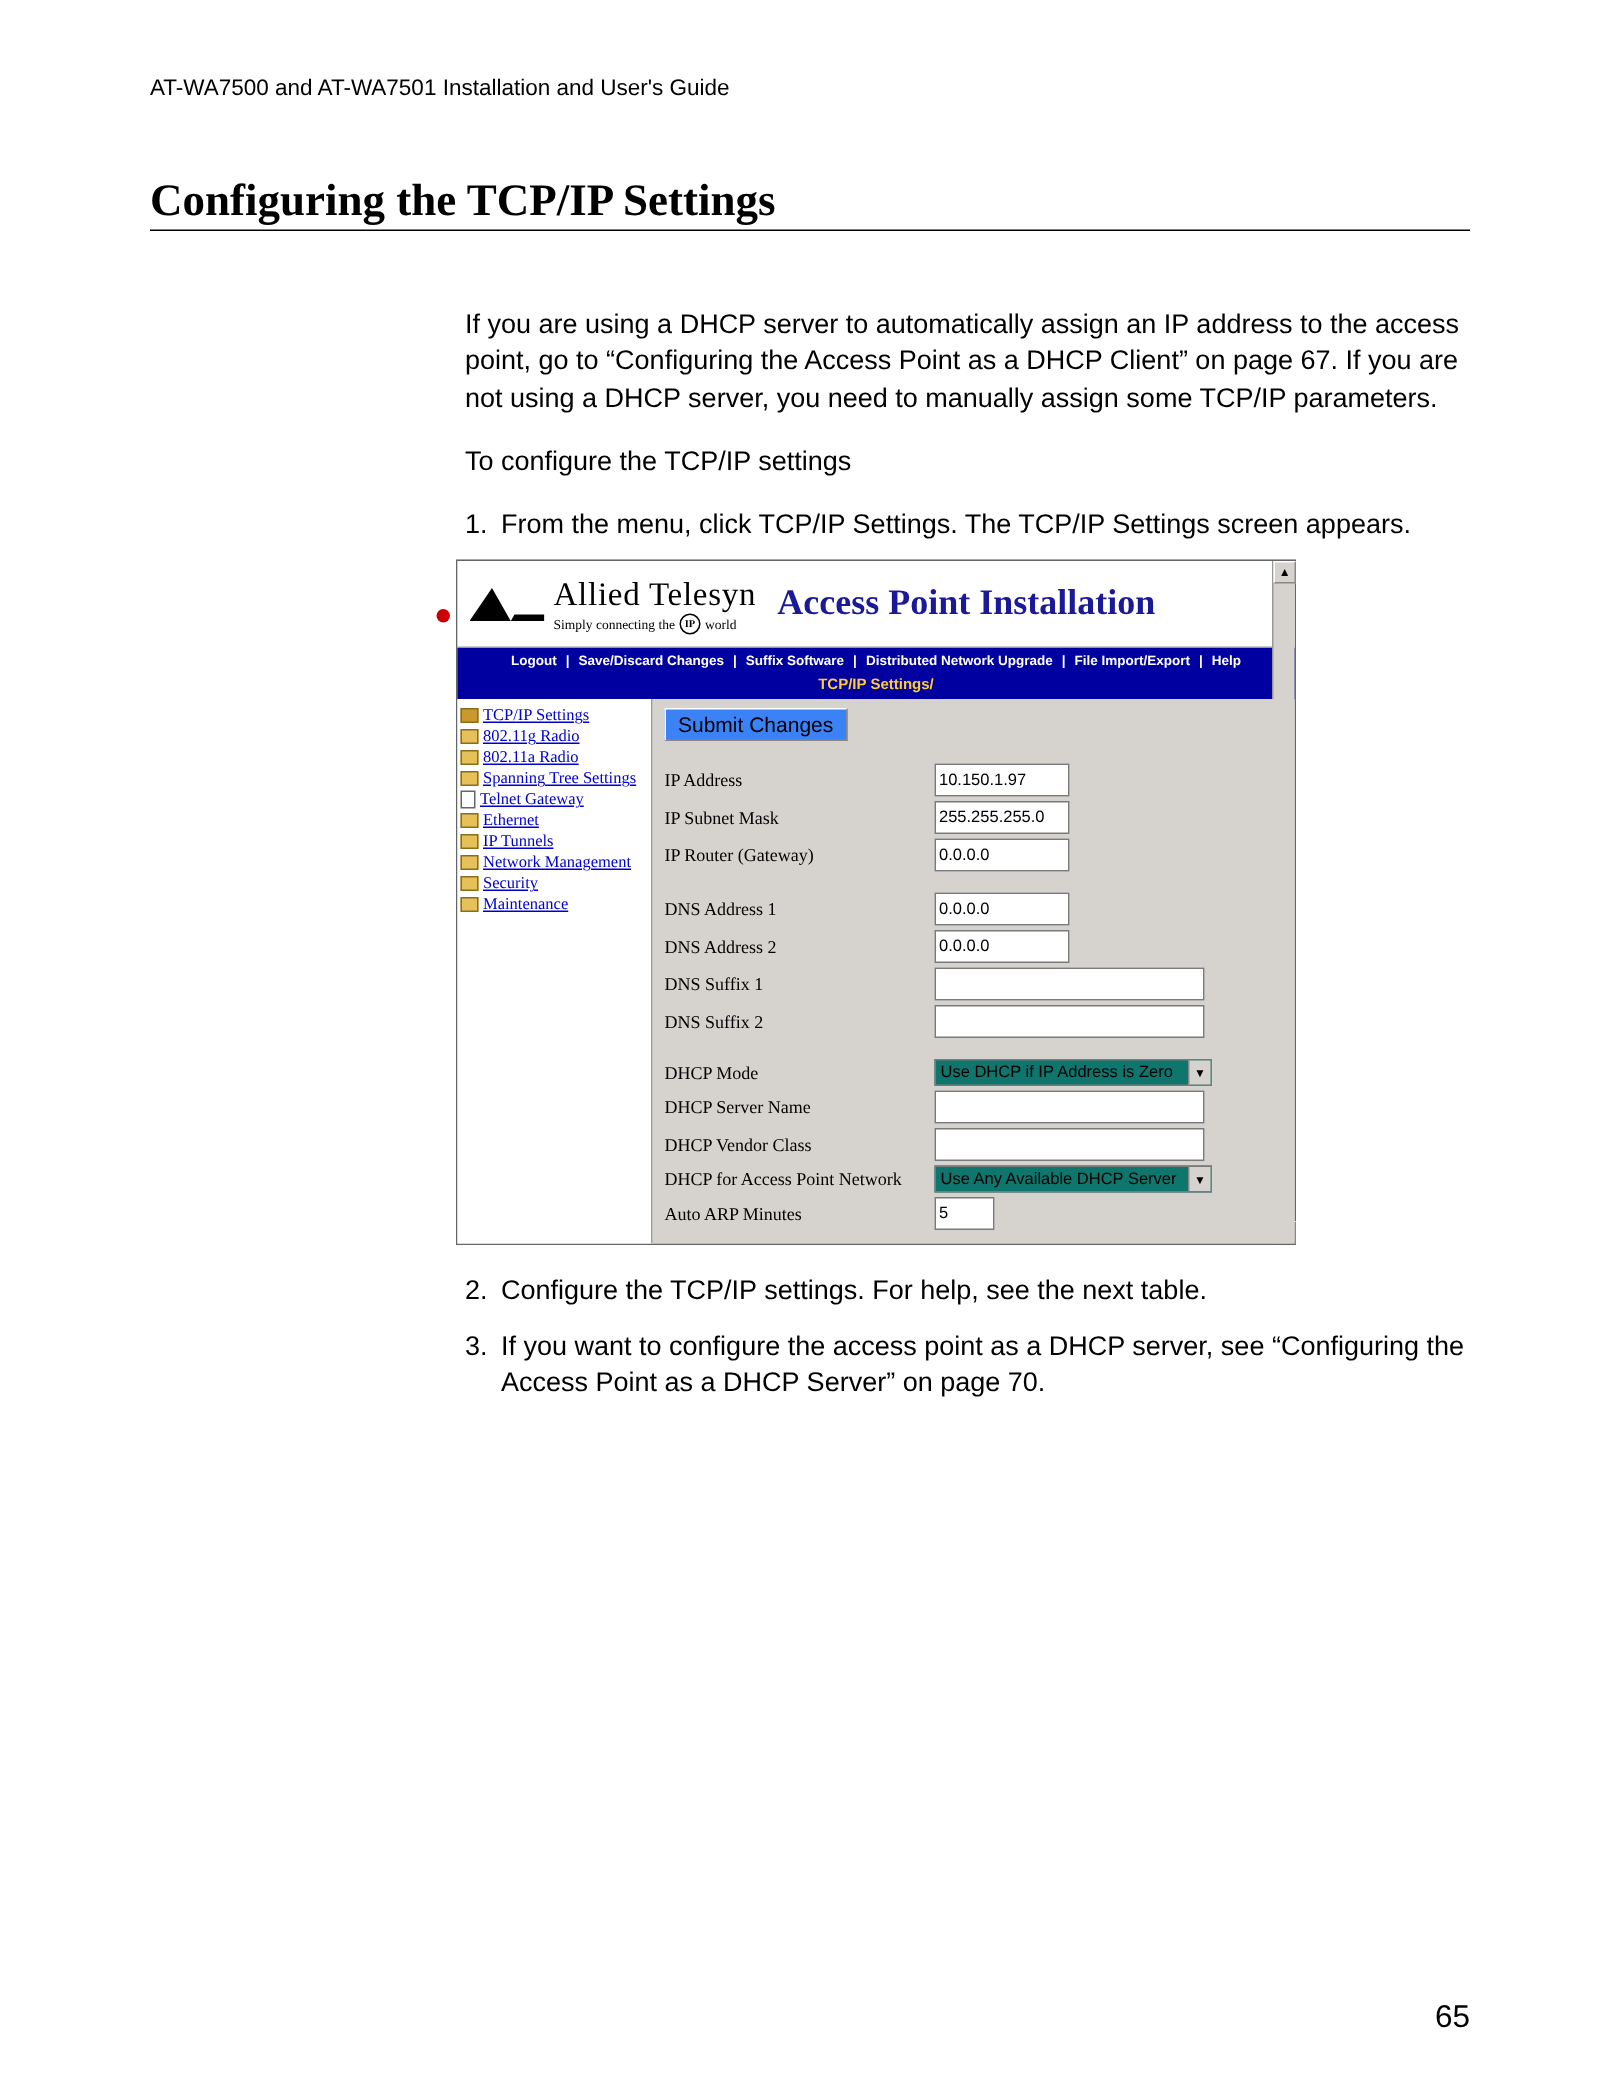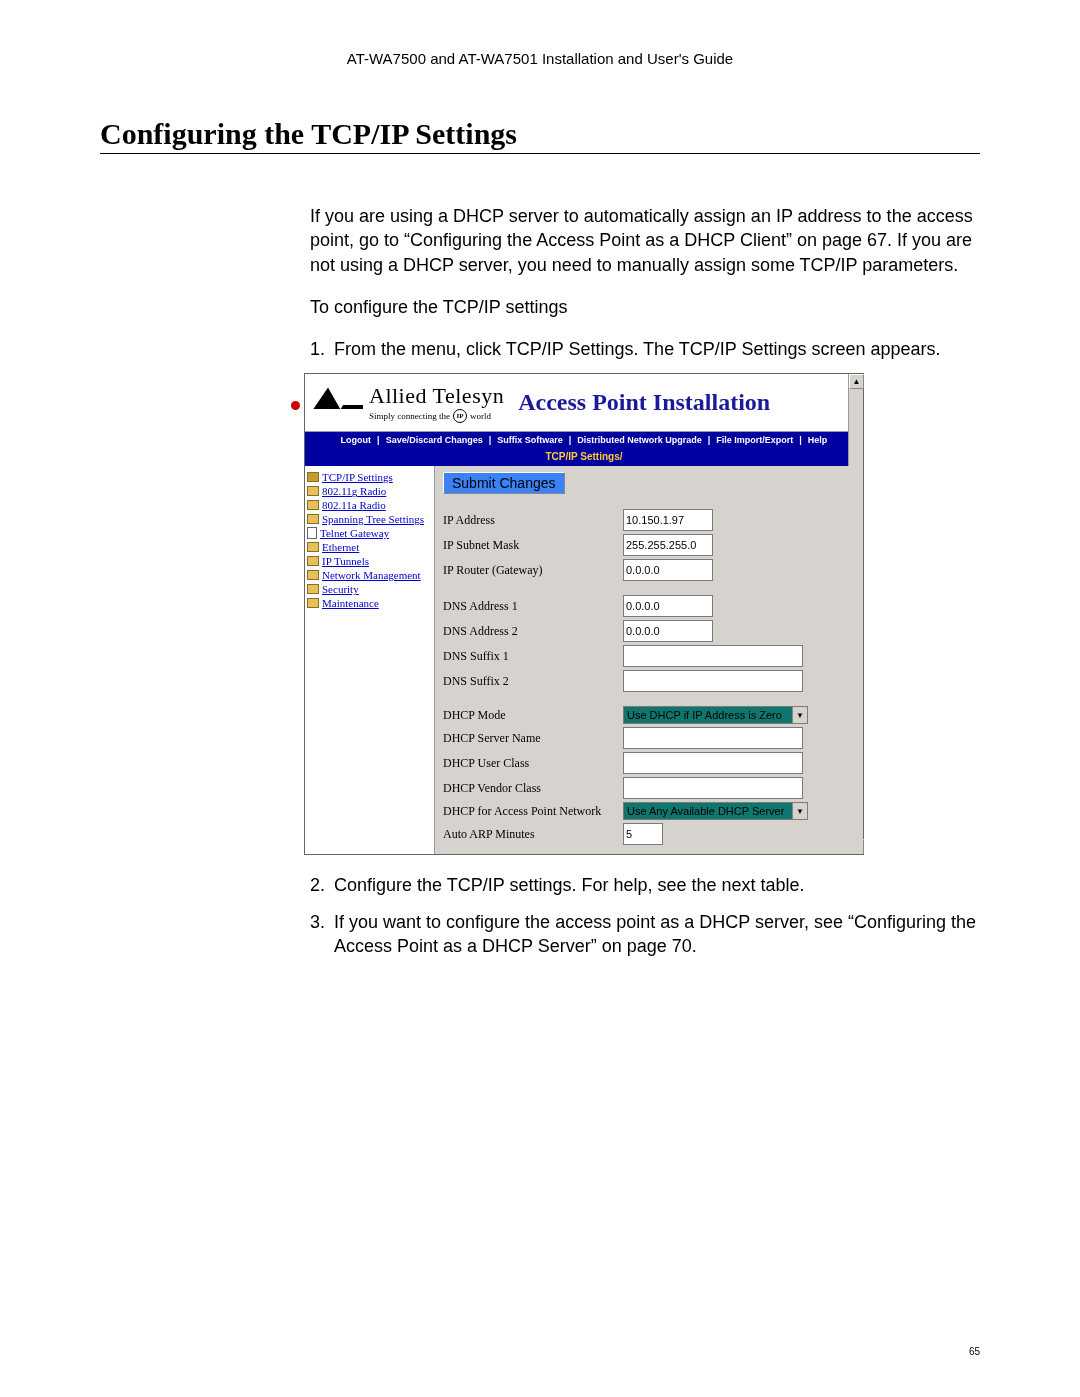--- a/index.html
+++ b/index.html
@@ -11,21 +11,21 @@
     color: #000;
     width: 1080px;
   }
   .page {
     width: 1080px;
     min-height: 1397px;
     padding: 50px 100px 40px 100px;
     position: relative;
   }
   .header-right {
-    text-align: center;
+    text-align: left;
     font-size: 15px;
     margin-bottom: 50px;
   }
   .section-title {
     font-family: "Times New Roman", serif;
     font-size: 30px;
     font-weight: bold;
     border-bottom: 1.5px solid #000;
     padding-bottom: 2px;
     margin-bottom: 50px;
@@ -74,21 +74,21 @@
   }
   .shot-topbar {
     background: #fff;
     height: 58px;
     display: flex;
     align-items: center;
     padding: 4px 8px;
     gap: 10px;
     border-bottom: 1px solid #999;
   }
-  .logo-block { display: flex; align-items: center; gap: 6px; }
+  .logo-block { display: flex; align-items: flex-end; gap: 6px; }
   .logo-wedge {
     width: 50px; height: 22px;
     background: #000;
     clip-path: polygon(0 100%, 30% 0, 55% 100%, 60% 80%, 100% 80%, 100% 100%);
   }
   .logo-red-dot { width: 9px; height: 9px; background: #c00; border-radius: 50%; position: relative; top: -8px; left: -22px; }
   .logo-text { font-family: "Times New Roman", serif; }
   .logo-main { font-size: 22px; letter-spacing: 0.5px; }
   .logo-sub { font-size: 9px; display: flex; align-items: center; gap: 3px; }
   .ip-circle { display:inline-flex; width:14px; height:14px; border:1px solid #000; border-radius:50%; align-items:center; justify-content:center; font-size:7px; font-weight:bold; }
@@ -218,21 +218,21 @@
     font-size: 8px;
     display:flex; align-items:center; justify-content:center;
     position:absolute;
   }
   .scroll-btn.top { top: 0; }
   .scroll-btn.bot { bottom: 0; }
   .page-num {
     position: absolute;
     bottom: 40px;
     right: 100px;
-    font-size: 10px;
+    font-size: 21px;
   }
 </style>
 </head>
 <body>
 
 <div class="page">
   <div class="header-right">AT-WA7500 and AT-WA7501 Installation and User's Guide</div>
 
   <div class="section-title">Configuring the TCP/IP Settings</div>
 
@@ -366,24 +366,20 @@
             <div class="field-select">
                 <span>Use DHCP if IP Address is Zero</span>
                 <span class="select-arrow">▼</span>
               </div>
           </div>
           <div class="field-row">
               <div class="field-label">DHCP Server Name</div>
               <input class="field-input wide" value="" style="">
             </div>
           <div class="field-row">
-              <div class="field-label">DHCP User Class</div>
-              <input class="field-input wide" value="" style="">
-            </div>
-          <div class="field-row">
               <div class="field-label">DHCP Vendor Class</div>
               <input class="field-input wide" value="" style="">
             </div>
           <div class="field-row">
               <div class="field-label">DHCP for Access Point Network</div>
             <div class="field-select">
                 <span>Use Any Available DHCP Server</span>
                 <span class="select-arrow">▼</span>
               </div>
           </div>

